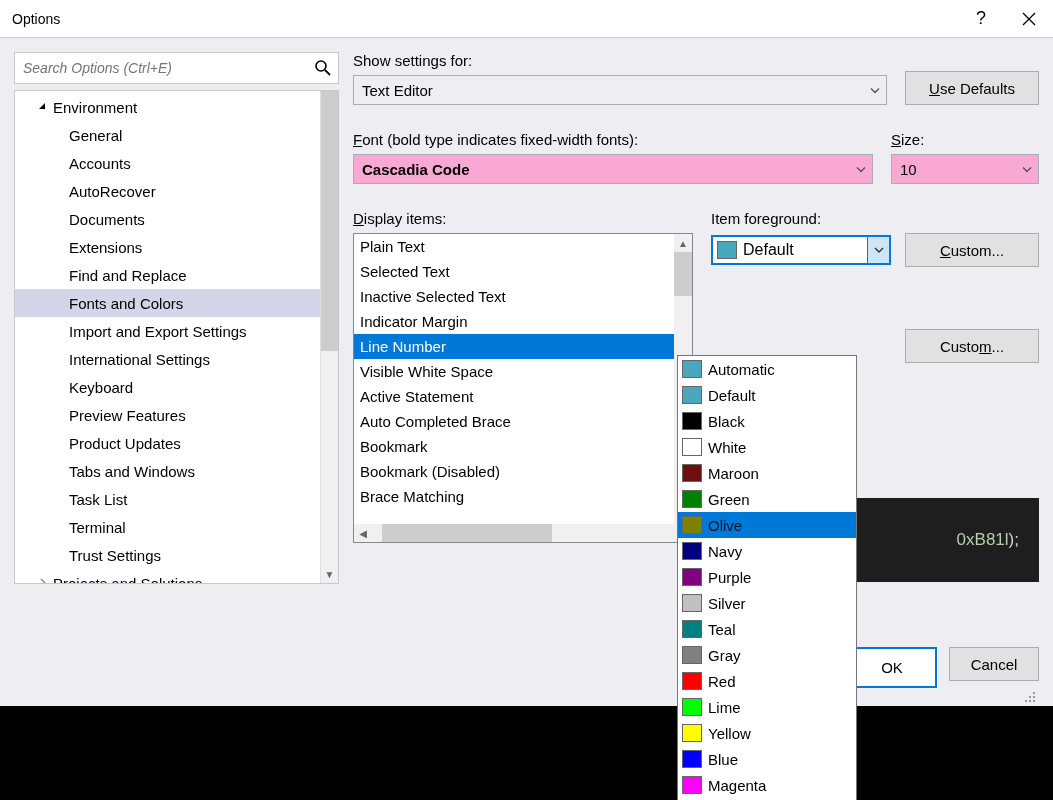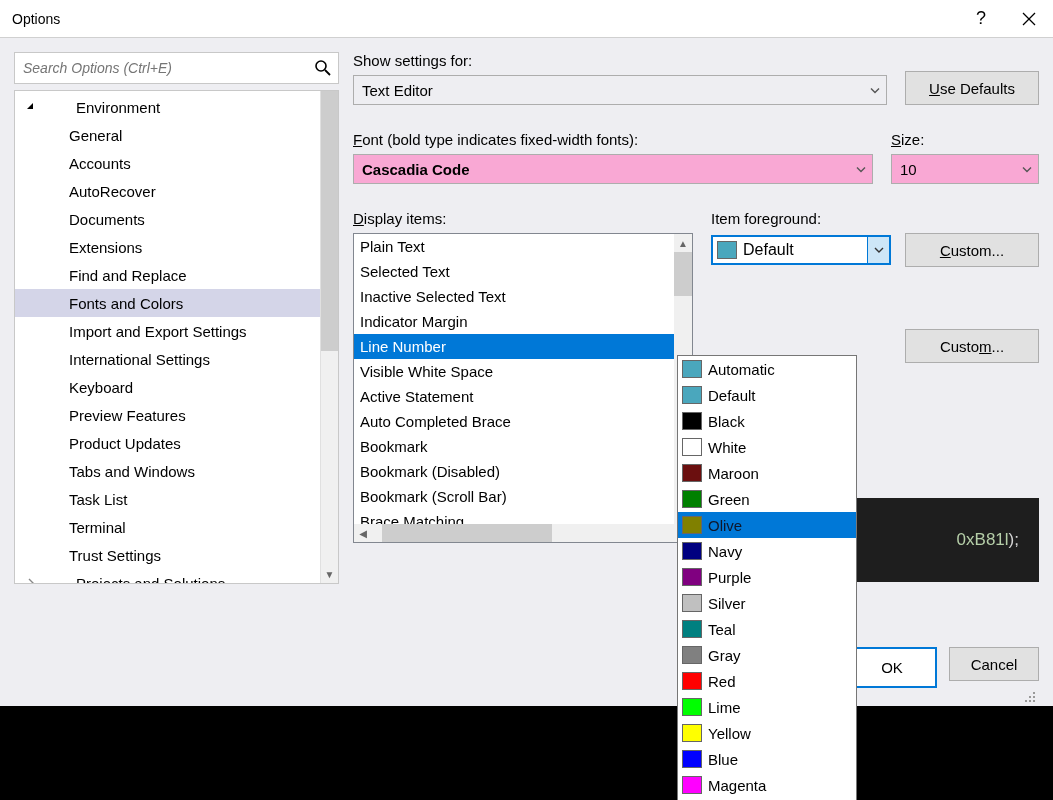--- a/index.html
+++ b/index.html
@@ -51,21 +51,21 @@
   .tree-inner { padding-top: 2px; }
   .tree-scroll { position:absolute; right:0; top:0; width:18px; height:100%; background:#f0f0f0; border-left:1px solid #e0e0e0;}
   .tree-scroll .thumb { position:absolute; top:0; left:0; width:100%; height:260px; background:#cdcdcd; }
   .tree-scroll .arr { position:absolute; left:0; width:100%; height:18px; display:flex; align-items:center; justify-content:center; font-size:10px; color:#666;}
   .tree-scroll .arr.up { top:0; }
   .tree-scroll .arr.down { bottom:0; }
   .tree-item {
     height: 28px; display:flex; align-items:center; font-size:15px; color:#000;
     padding-right: 20px; cursor: default; white-space: nowrap;
   }
-  .tree-item.top { padding-left: 8px; gap: 35px; }
+  .tree-item.top { padding-left: 20px; }
   .tree-item.child { padding-left: 54px; }
   .tree-item.selected { background:#d4d5e8; }
   .tree-item .arrow { width: 16px; display:inline-flex; justify-content:center; align-items:center; margin-right:2px; }
   .tree-item .arrow svg { width:10px; height:10px; }
   
   .right { flex:1; display:flex; flex-direction:column; position:relative; }
   .row { display:flex; gap: 18px; align-items:flex-end; margin-bottom: 16px; }
   .field { display:flex; flex-direction:column; gap: 6px; }
   .label { font-size: 15px; color:#000; }
   .u { text-decoration: underline; }
@@ -254,21 +254,20 @@
                 <div class="li">Plain Text</div>
                 <div class="li">Selected Text</div>
                 <div class="li">Inactive Selected Text</div>
                 <div class="li">Indicator Margin</div>
                 <div class="li sel">Line Number</div>
                 <div class="li">Visible White Space</div>
                 <div class="li">Active Statement</div>
                 <div class="li">Auto Completed Brace</div>
                 <div class="li">Bookmark</div>
                 <div class="li">Bookmark (Disabled)</div>
-                <div class="li">Bookmark (Scroll Bar)</div>
                 <div class="li">Brace Matching</div>
               </div>
             <div class="vscroll">
               <div class="arr up">▲</div>
               <div class="thumb"></div>
               <div class="arr down">▼</div>
             </div>
             <div class="hscroll">
               <div class="arr">◀</div>
               <div class="track">

